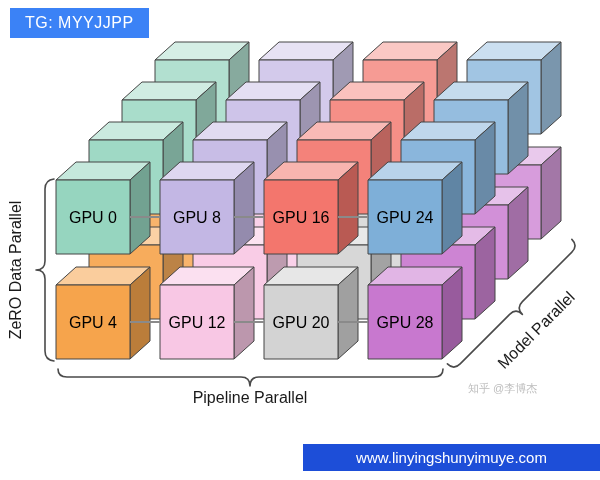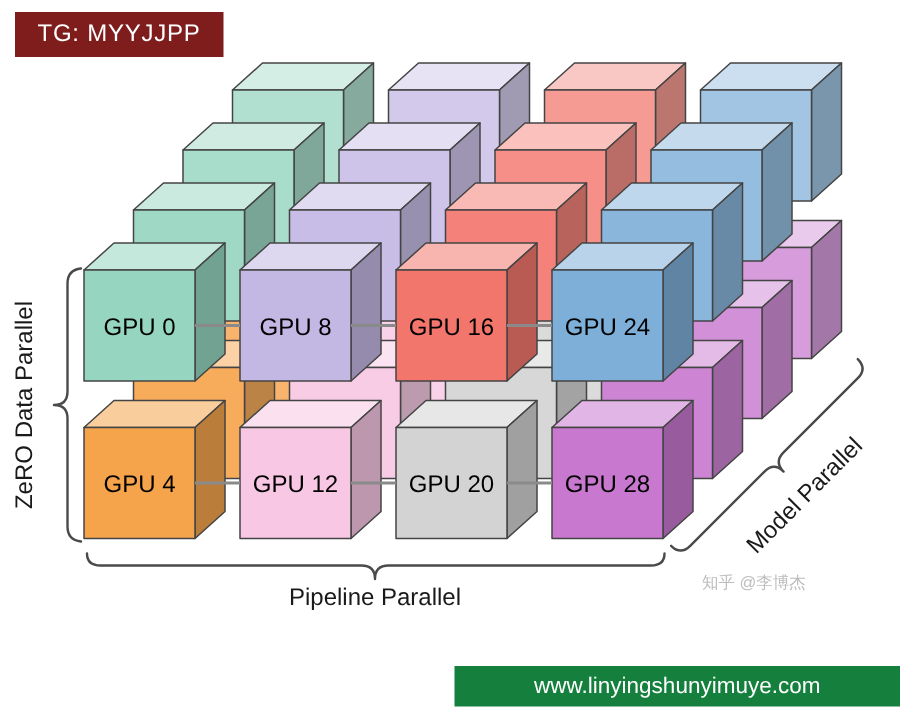--- a/index.html
+++ b/index.html
@@ -1,34 +1,34 @@
 <!DOCTYPE html>
 <html><head>
 <meta charset="utf-8">
 <style>
   html,body{margin:0;padding:0;background:#fff;}
   .stage{
     position:relative;width:600px;height:480px;background:#ffffff;overflow:hidden;
     font-family:"Liberation Sans",sans-serif;
   }
   .badge{
-    position:absolute;left:10px;top:8px;background:#7f1d1d;color:#ffffff;
+    position:absolute;left:10px;top:8px;background:#3b82f6;color:#ffffff;
     font-size:16px;padding:6px 15px;letter-spacing:0.5px;
   }
   .diagram-svg{position:absolute;left:0;top:0;}
   .edge{stroke:#444444;stroke-width:1;stroke-linejoin:round;}
   .gpu-label{font-size:16px;fill:#000000;font-family:"Liberation Sans",sans-serif;}
   .connector{stroke:#8a8a8a;stroke-width:2;}
   .brace{fill:none;stroke:#4a4a4a;stroke-width:1.6;stroke-linecap:round;stroke-linejoin:round;}
   .axis-label{font-size:16px;fill:#1a1a1a;font-family:"Liberation Sans",sans-serif;}
   .zhihu-mark{
     position:absolute;left:468px;top:381px;color:#bdbdbd;font-size:11px;white-space:nowrap;
   }
   .footer-bar{
-    position:absolute;left:303px;top:444px;width:297px;height:27px;background:#15803d;
+    position:absolute;left:303px;top:444px;width:297px;height:27px;background:#1d4ed8;
     color:#ffffff;font-size:15px;line-height:27px;text-align:center;
   }
 </style>
 </head>
 <body>
 
 <div class="stage">
 
   <div class="badge">TG: MYYJJPP</div>
 

